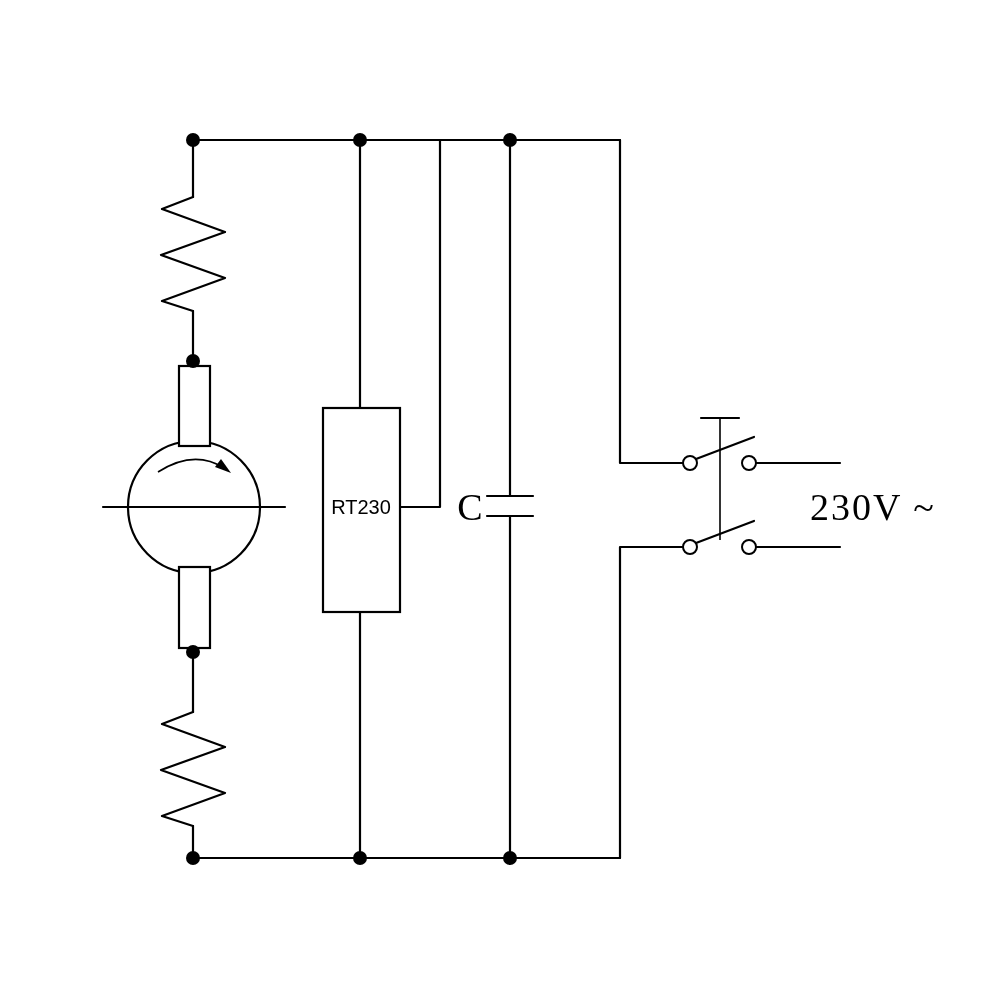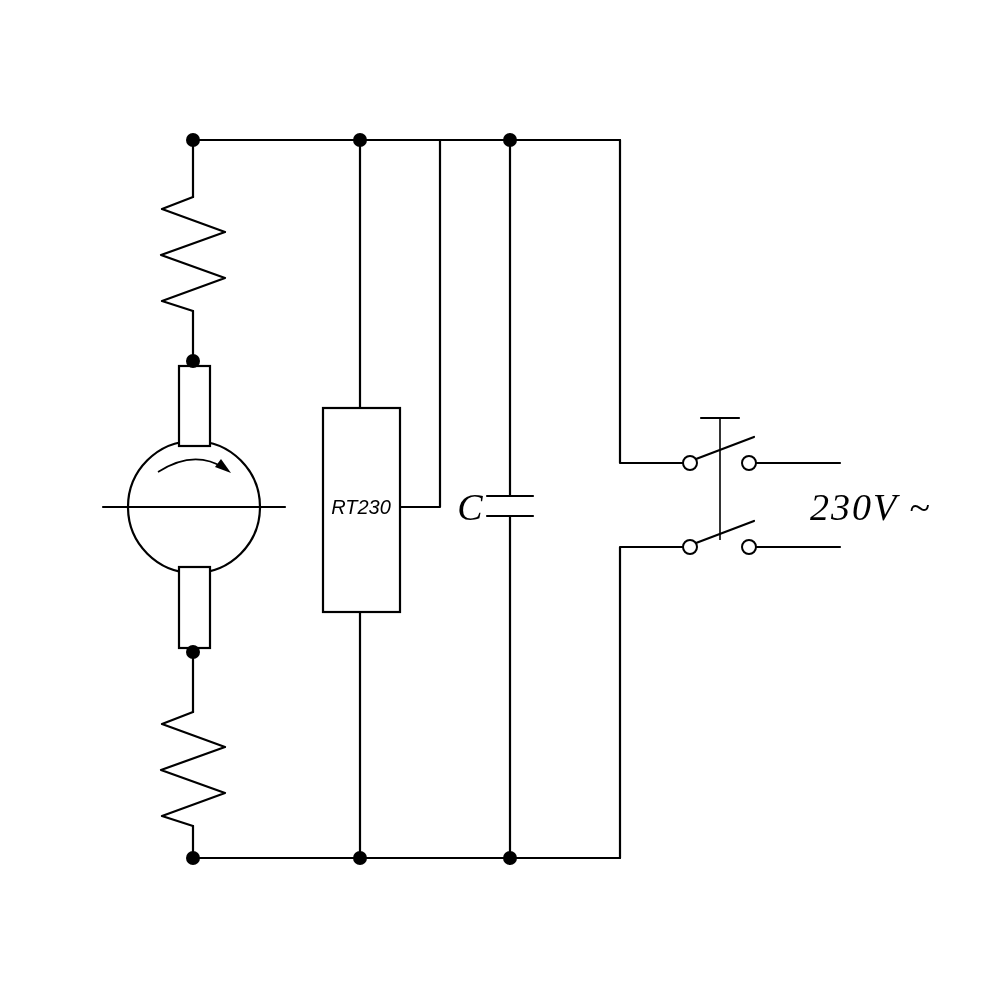--- a/index.html
+++ b/index.html
@@ -7,21 +7,20 @@
     padding: 0;
     background: #ffffff;
     font-family: "Liberation Sans", sans-serif;
   }
   .stage {
     width: 1000px;
     height: 1000px;
     position: relative;
     background: #ffffff;
     overflow: hidden;
-    font-style: italic;
   }
   svg { display: block; }
   .wire { fill: none; stroke: #000; stroke-width: 2.2; stroke-linecap: round; stroke-linejoin: round; }
   .thin { fill: none; stroke: #000; stroke-width: 1.6; }
   .box  { fill: #ffffff; stroke: #000; stroke-width: 2.2; }
   .dot  { fill: #000; stroke: none; }
   .contact { fill: #ffffff; stroke: #000; stroke-width: 2; }
   .label-sans {
     font-family: "Liberation Sans", sans-serif;
     font-size: 20px;

